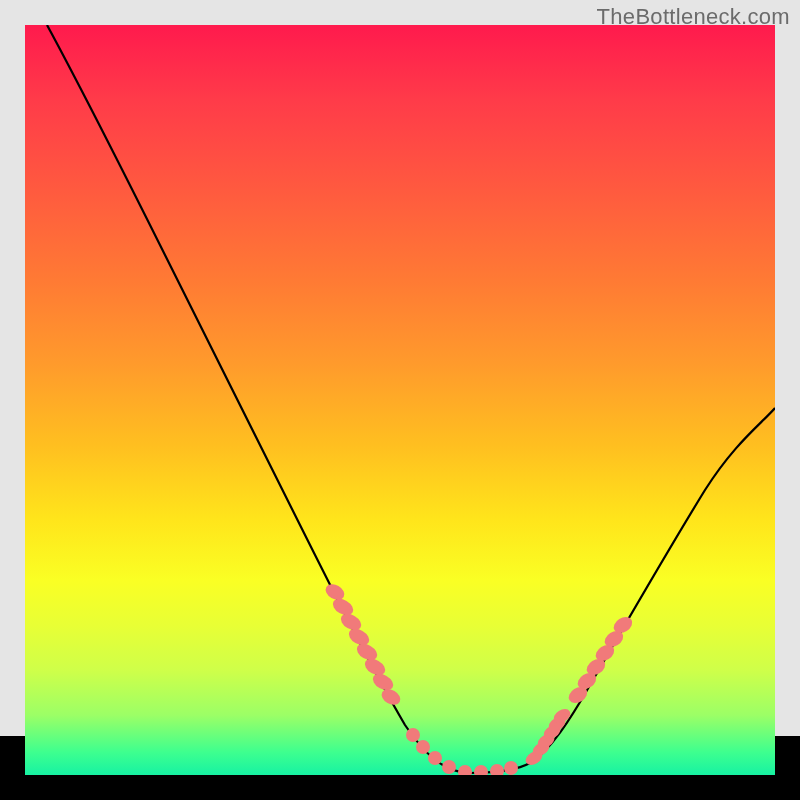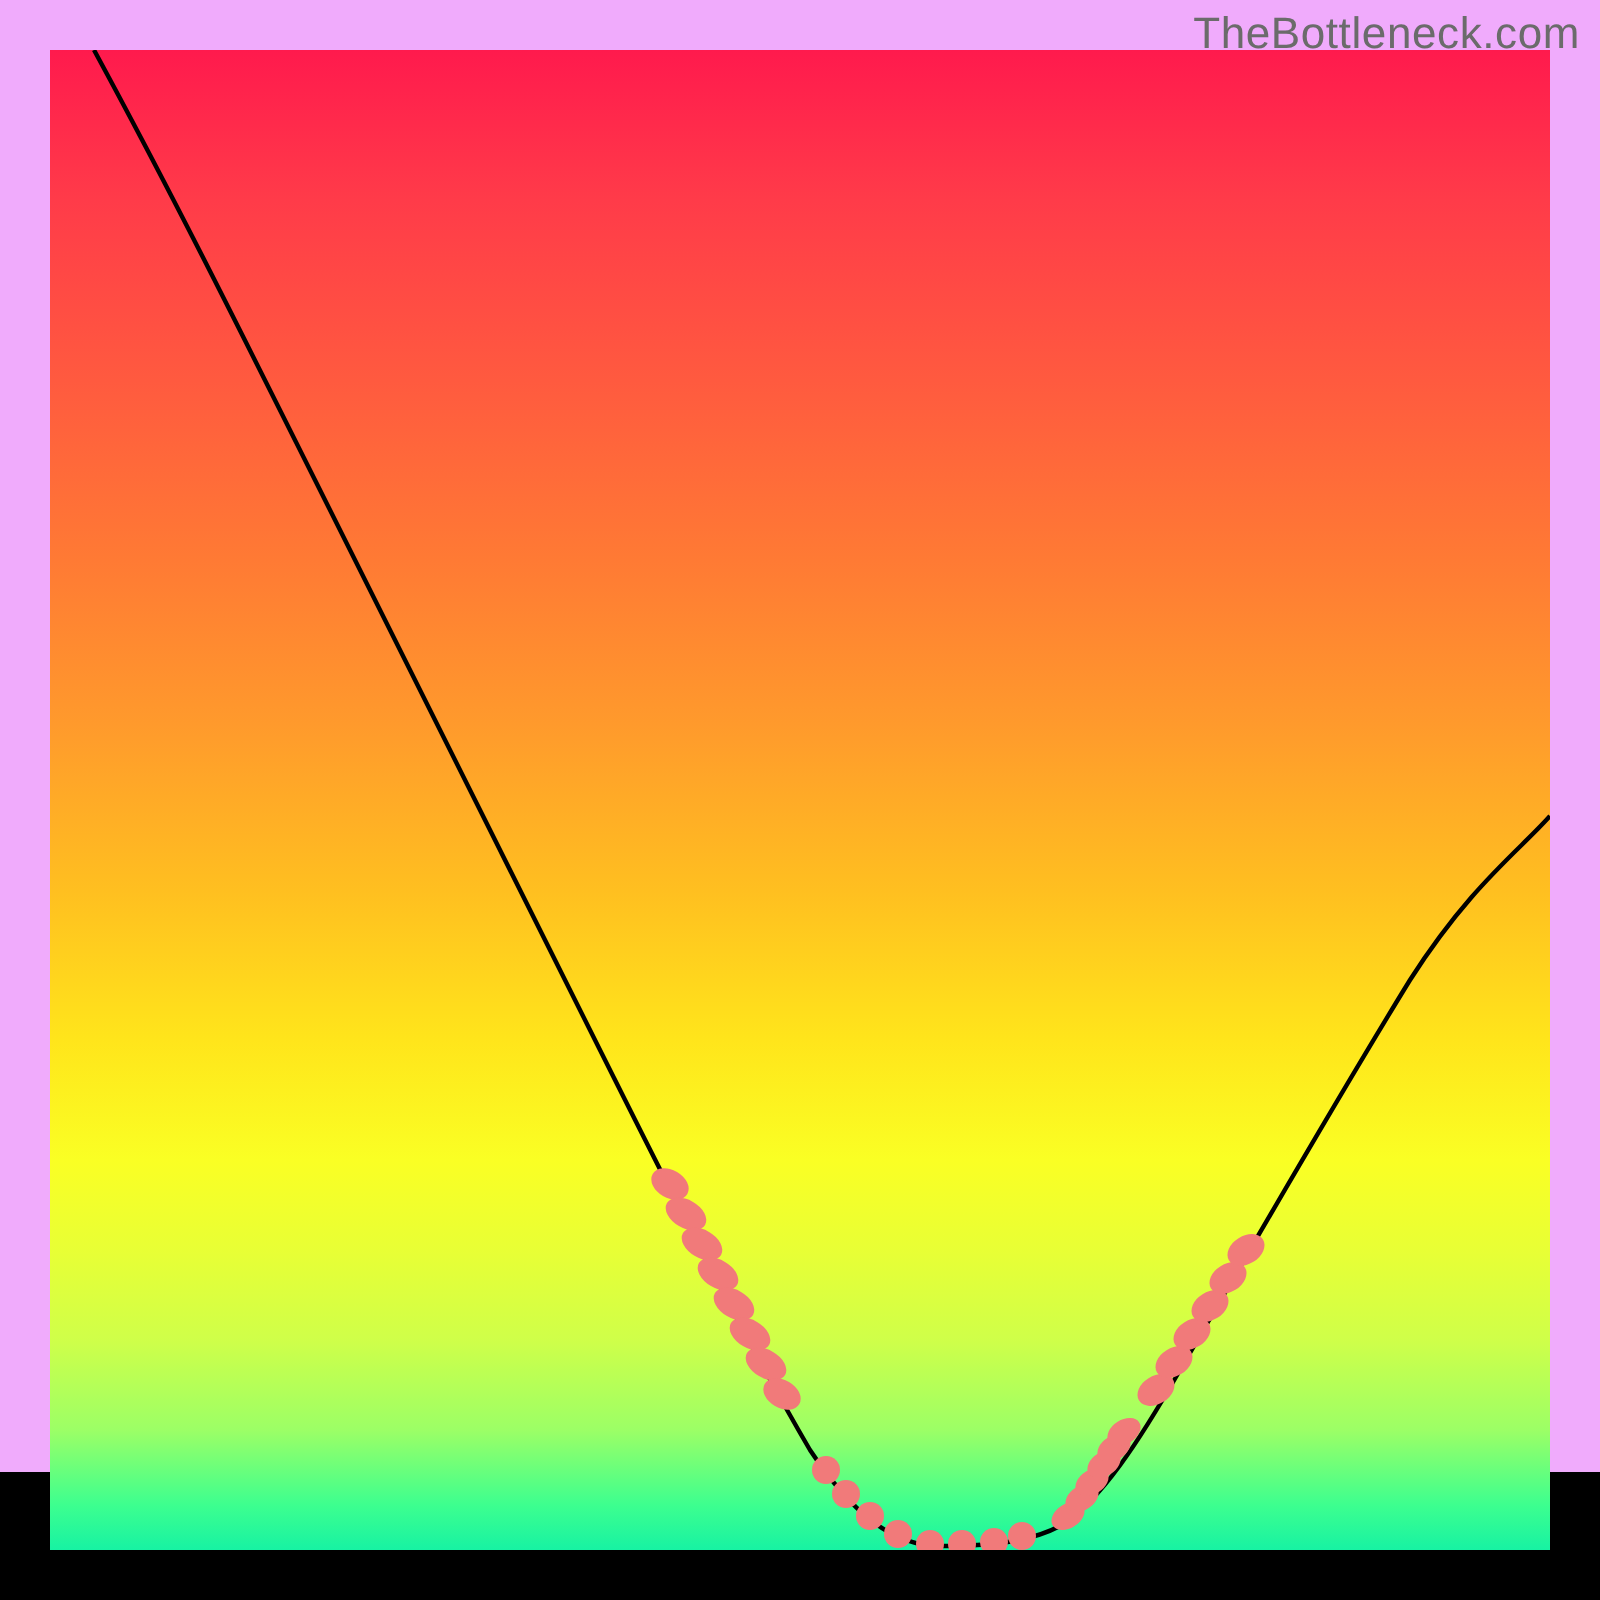--- a/index.html
+++ b/index.html
@@ -10,21 +10,21 @@
     background: #000;
     overflow: hidden;
     font-family: Arial, Helvetica, sans-serif;
   }
   .frame {
     position: absolute;
     left: 0;
     top: 0;
     width: 800px;
     height: 736px;
-    background: #f0abfc;
+    background: #e5e5e5;
   }
   .plot {
     position: absolute;
     left: 25px;
     top: 25px;
     width: 750px;
     height: 750px;
     background: linear-gradient(to bottom,
       #ff1a4d 0%,
       #ff3b49 10%,

